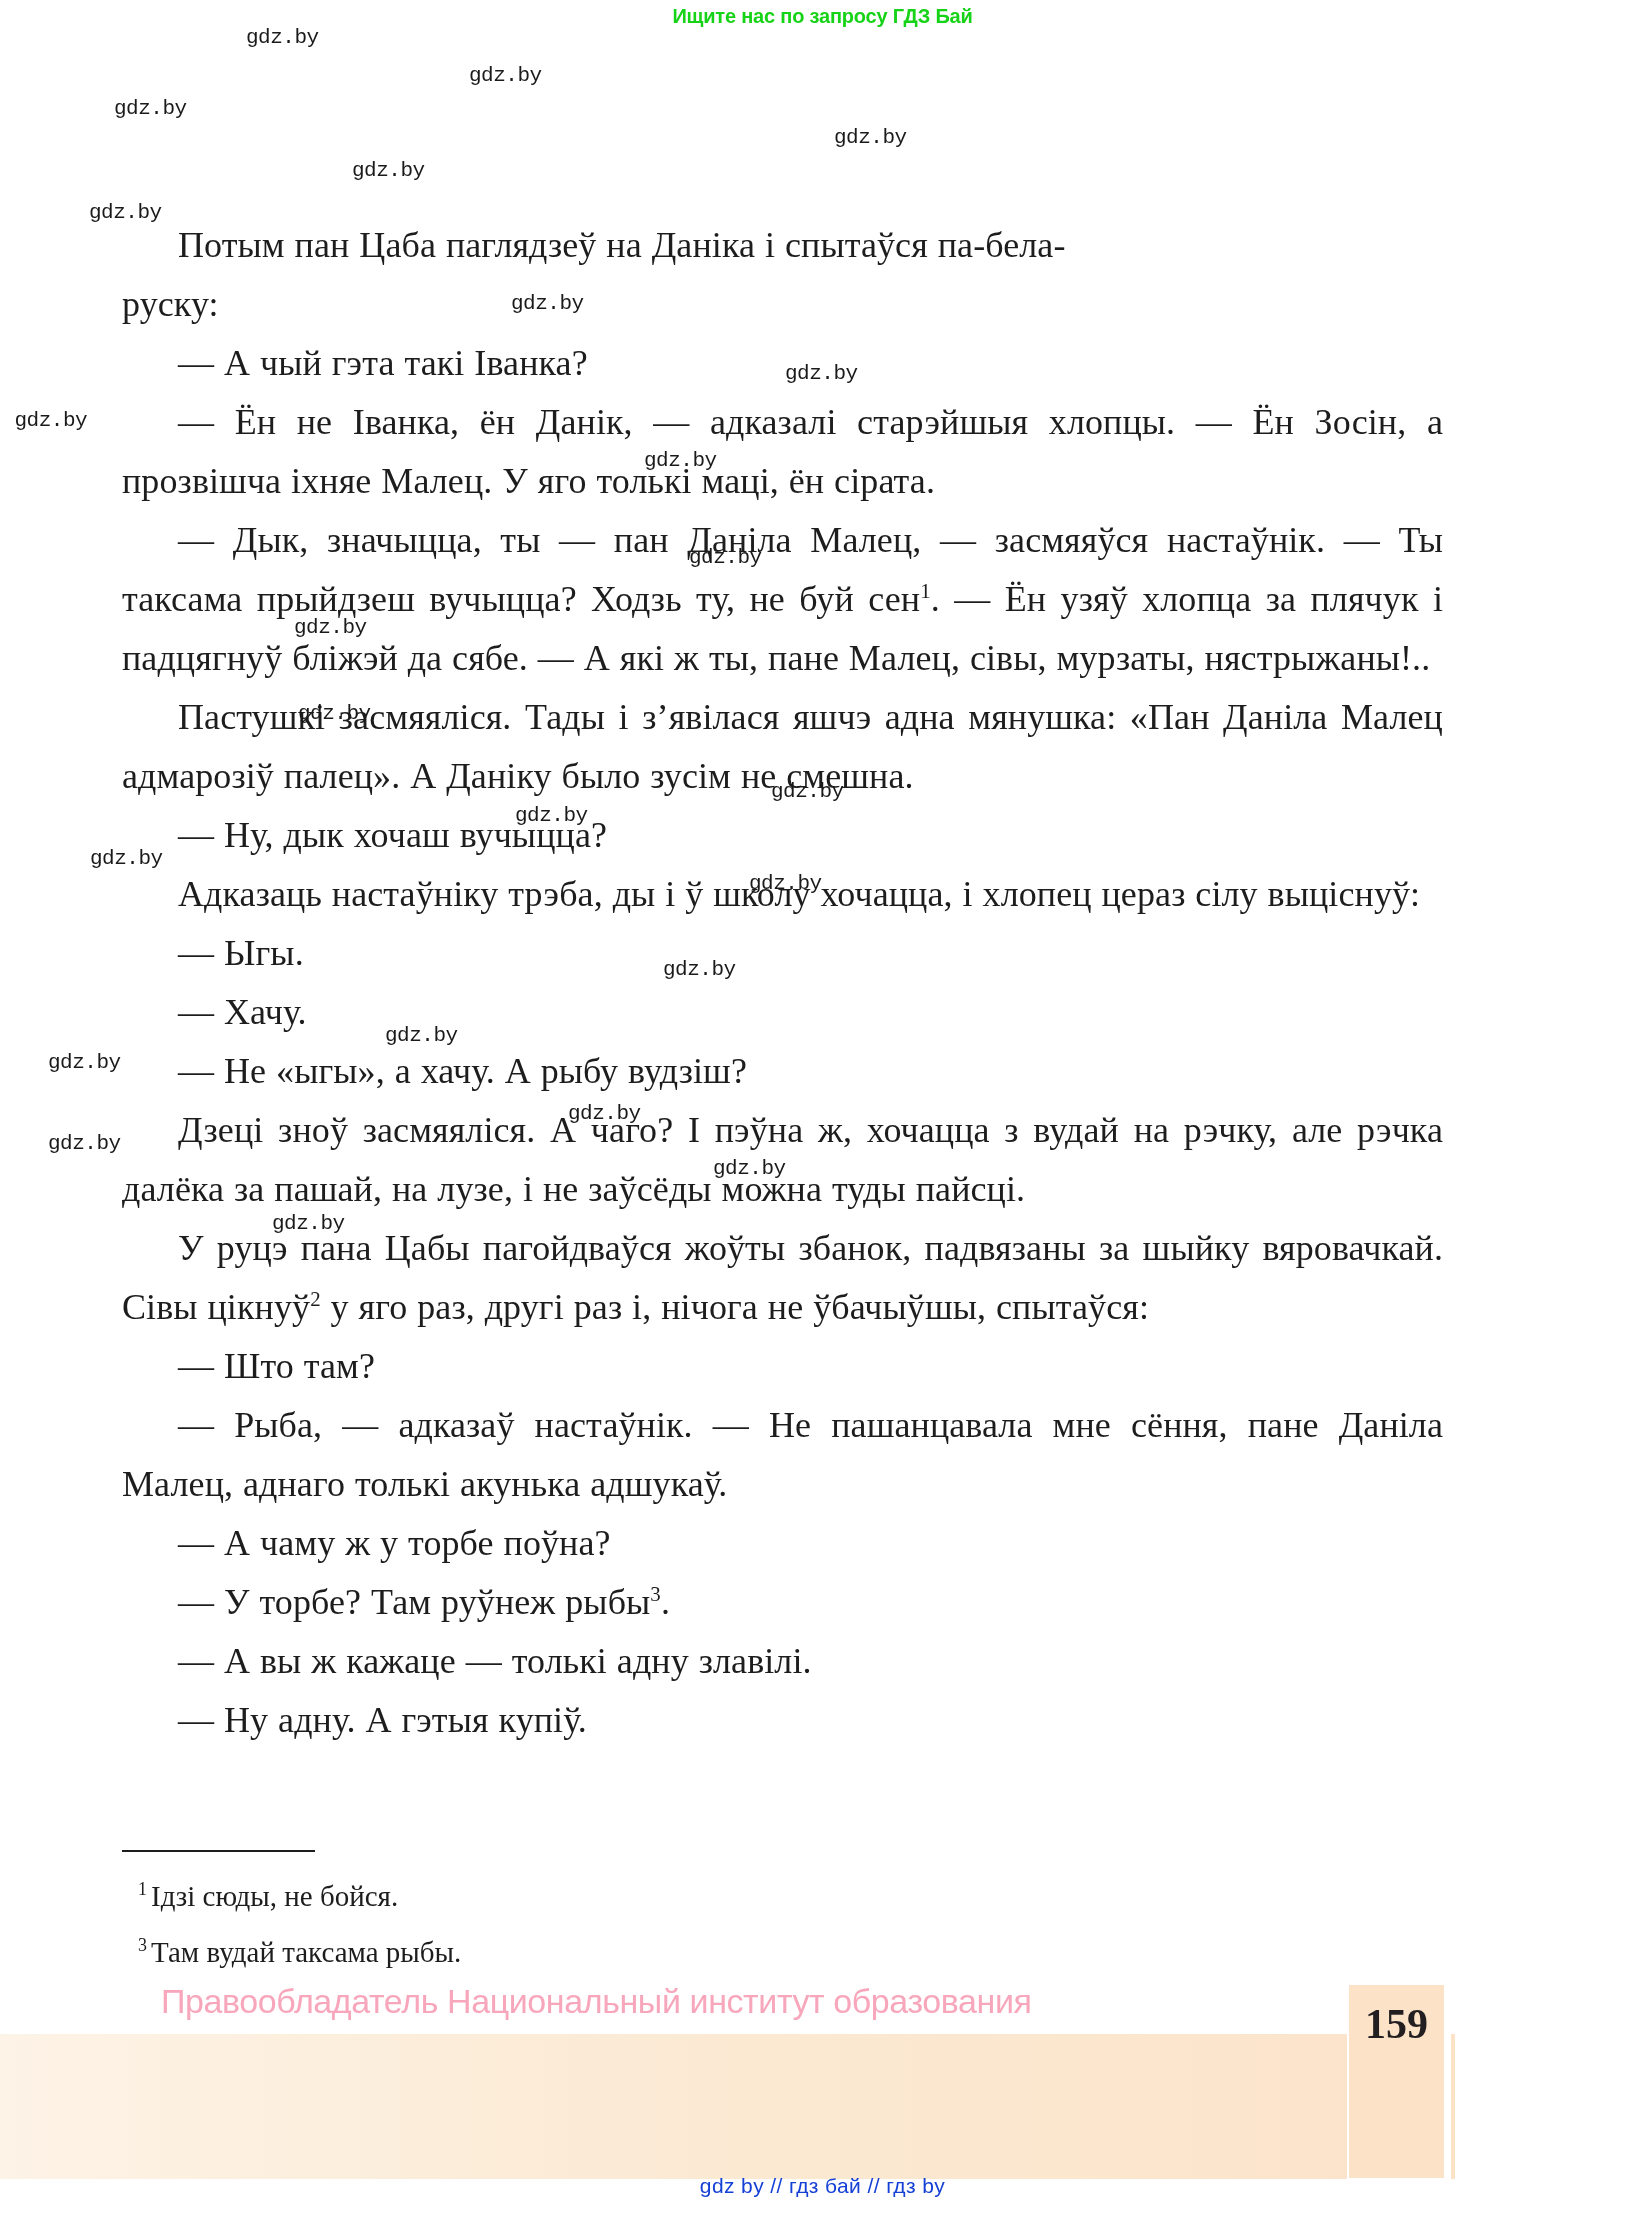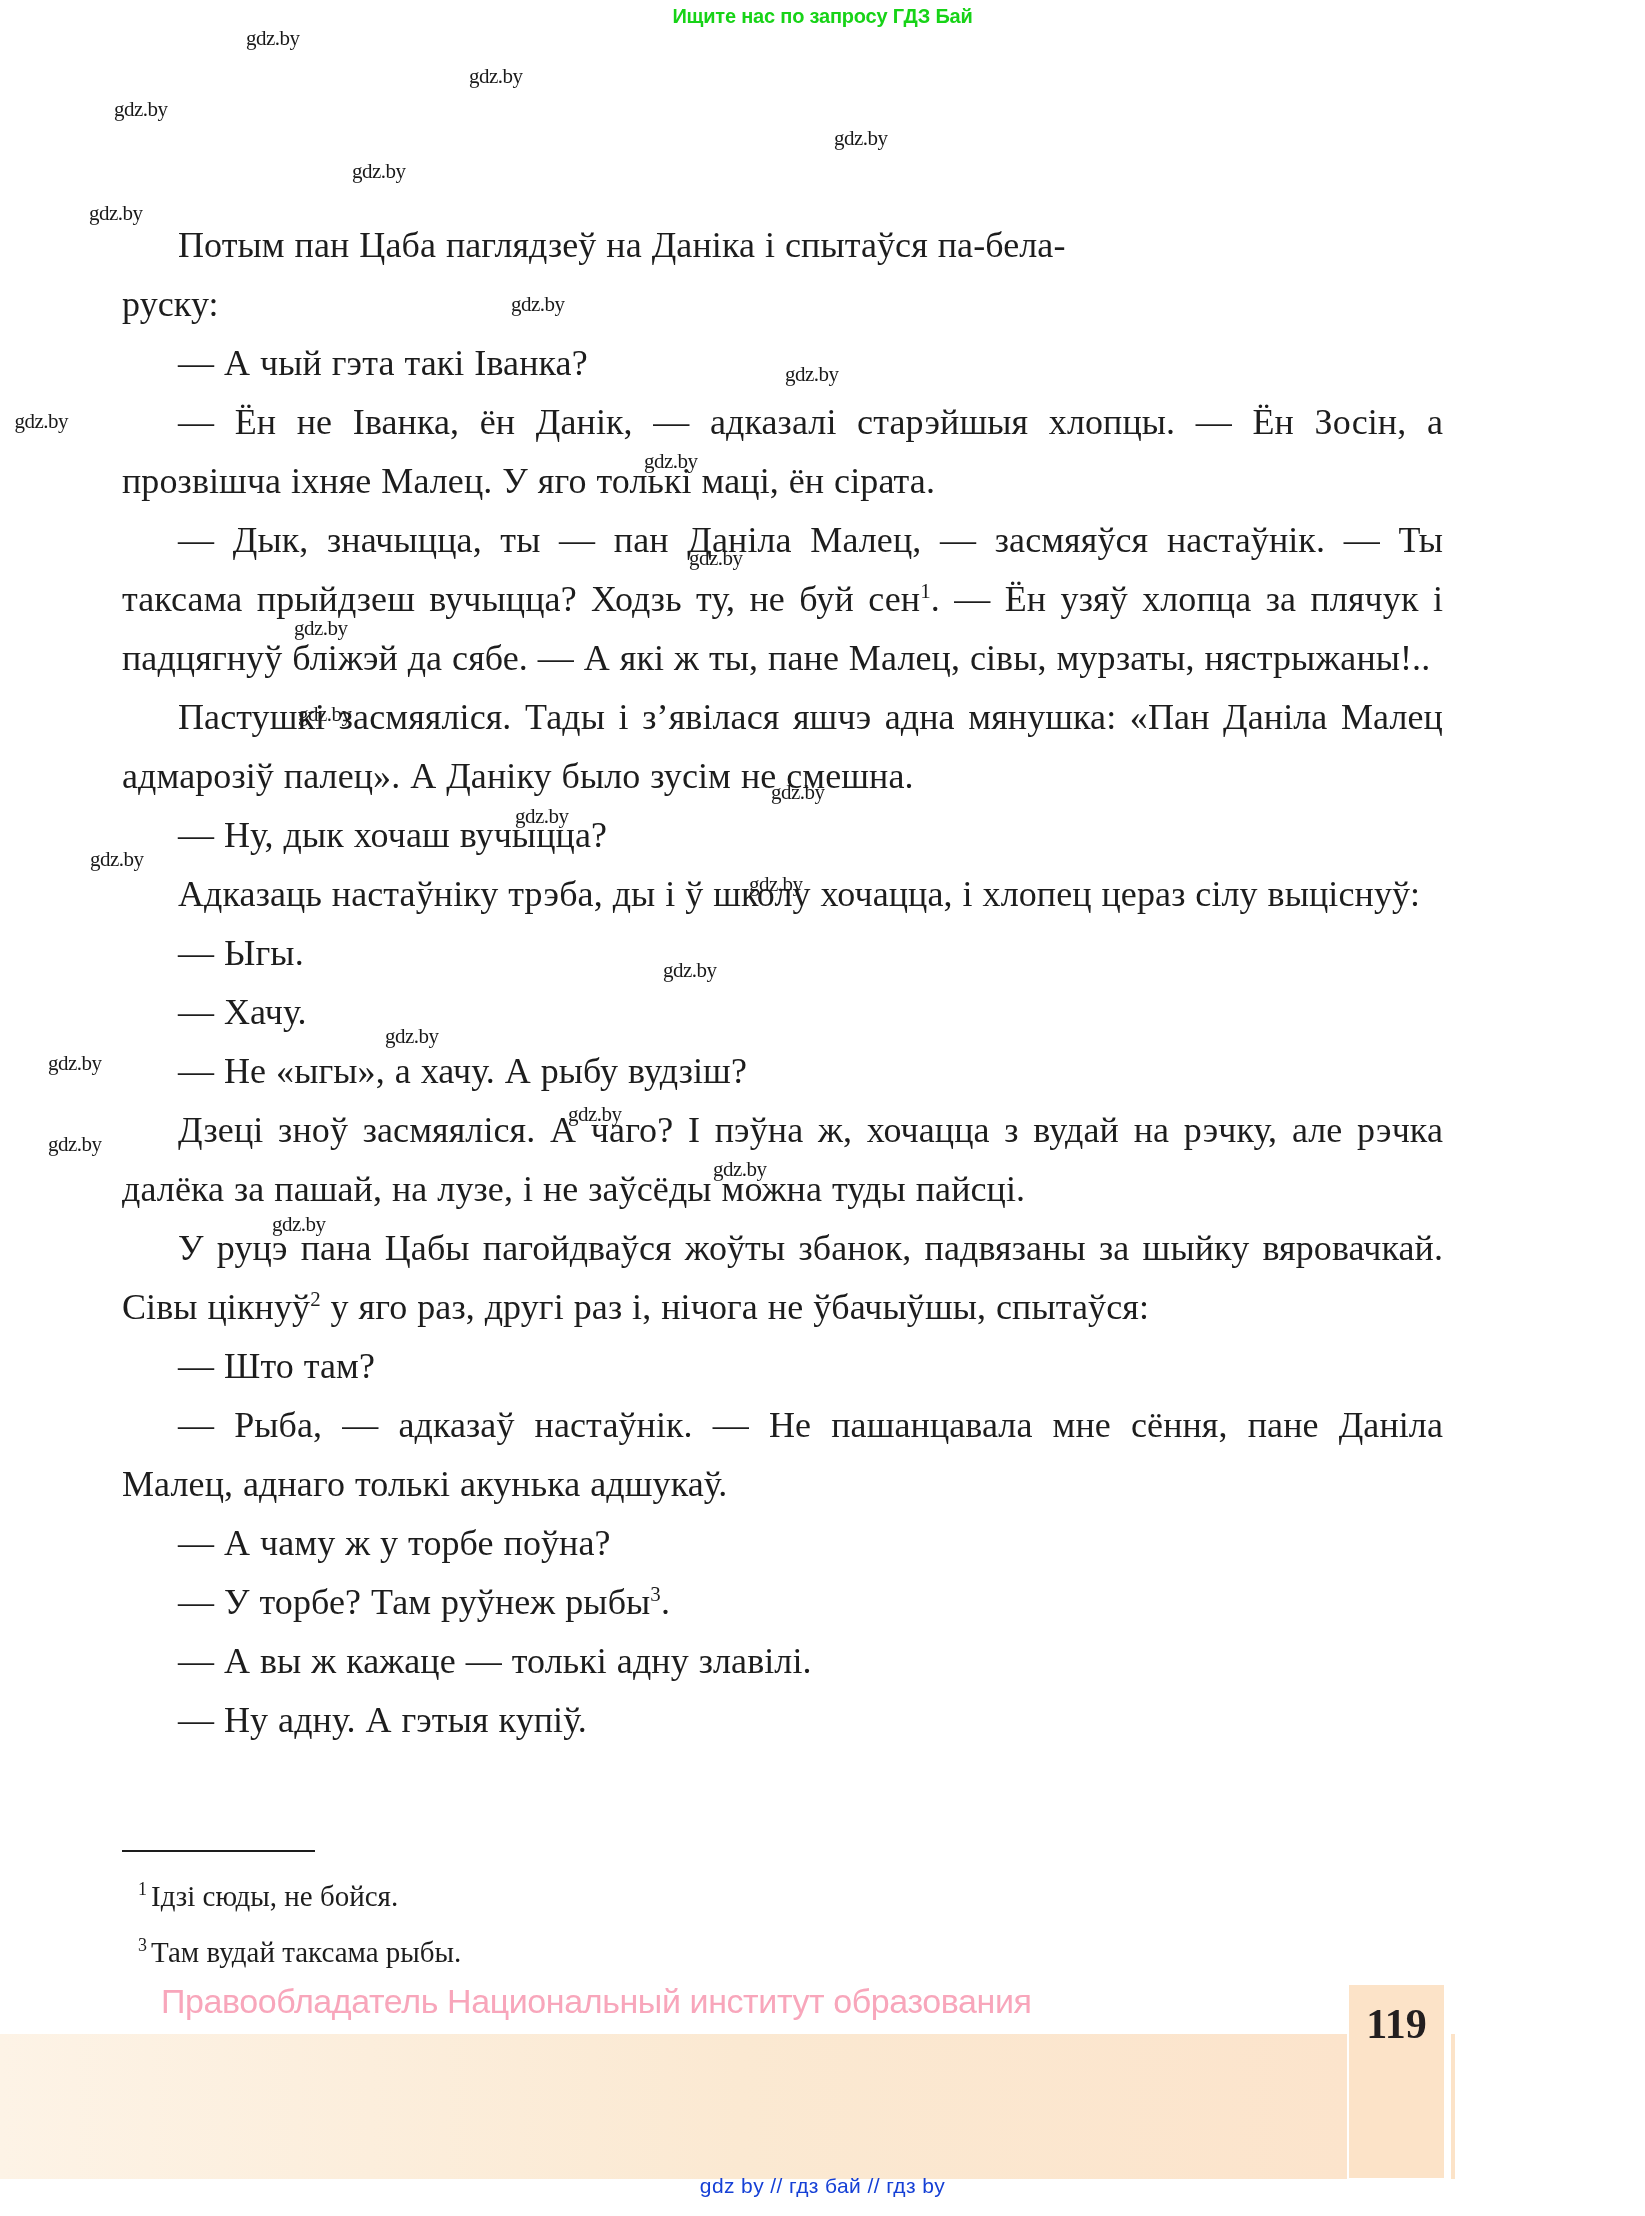--- a/index.html
+++ b/index.html
@@ -144,21 +144,21 @@
     font-family: "Liberation Sans", sans-serif;
     font-size: 21px;
     color: #1540d6;
     font-weight: 500;
     letter-spacing: 0.4px;
   }
 
   
   .wm {
     position: absolute;
-    font-family: Liberation Serif, serif;
+    font-family: Liberation Mono, monospace;
     font-size: 21px;
     color: #1a1a1a;
     white-space: nowrap;
     letter-spacing: -0.5px;
   }
 </style>
 </head>
 <body>
 
 <div id="page">
@@ -206,21 +206,21 @@
 
   <div class="fn-rule"></div>
 
   <div class="footnotes">
     <p><sup>1</sup><span>Ідзі сюды, не бойся.</span></p>
     <p><sup>3</sup><span>Там вудай таксама рыбы.</span></p>
   </div>
 
   <div class="deco-left"></div>
   <div class="deco-num">
-    <span>119</span>
+    <span>159</span>
   </div>
   <div class="deco-right"></div>
 
   <div class="copyright">Правообладатель Национальный институт образования</div>
 
   <div class="footer-blue">gdz by  //  гдз бай  //  гдз by</div>
 
   <div class="wm" style="left:246px;  top:26px;">gdz.by</div>
   <div class="wm" style="left:469px;  top:64px;">gdz.by</div>
   <div class="wm" style="left:114px;  top:97px;">gdz.by</div>

